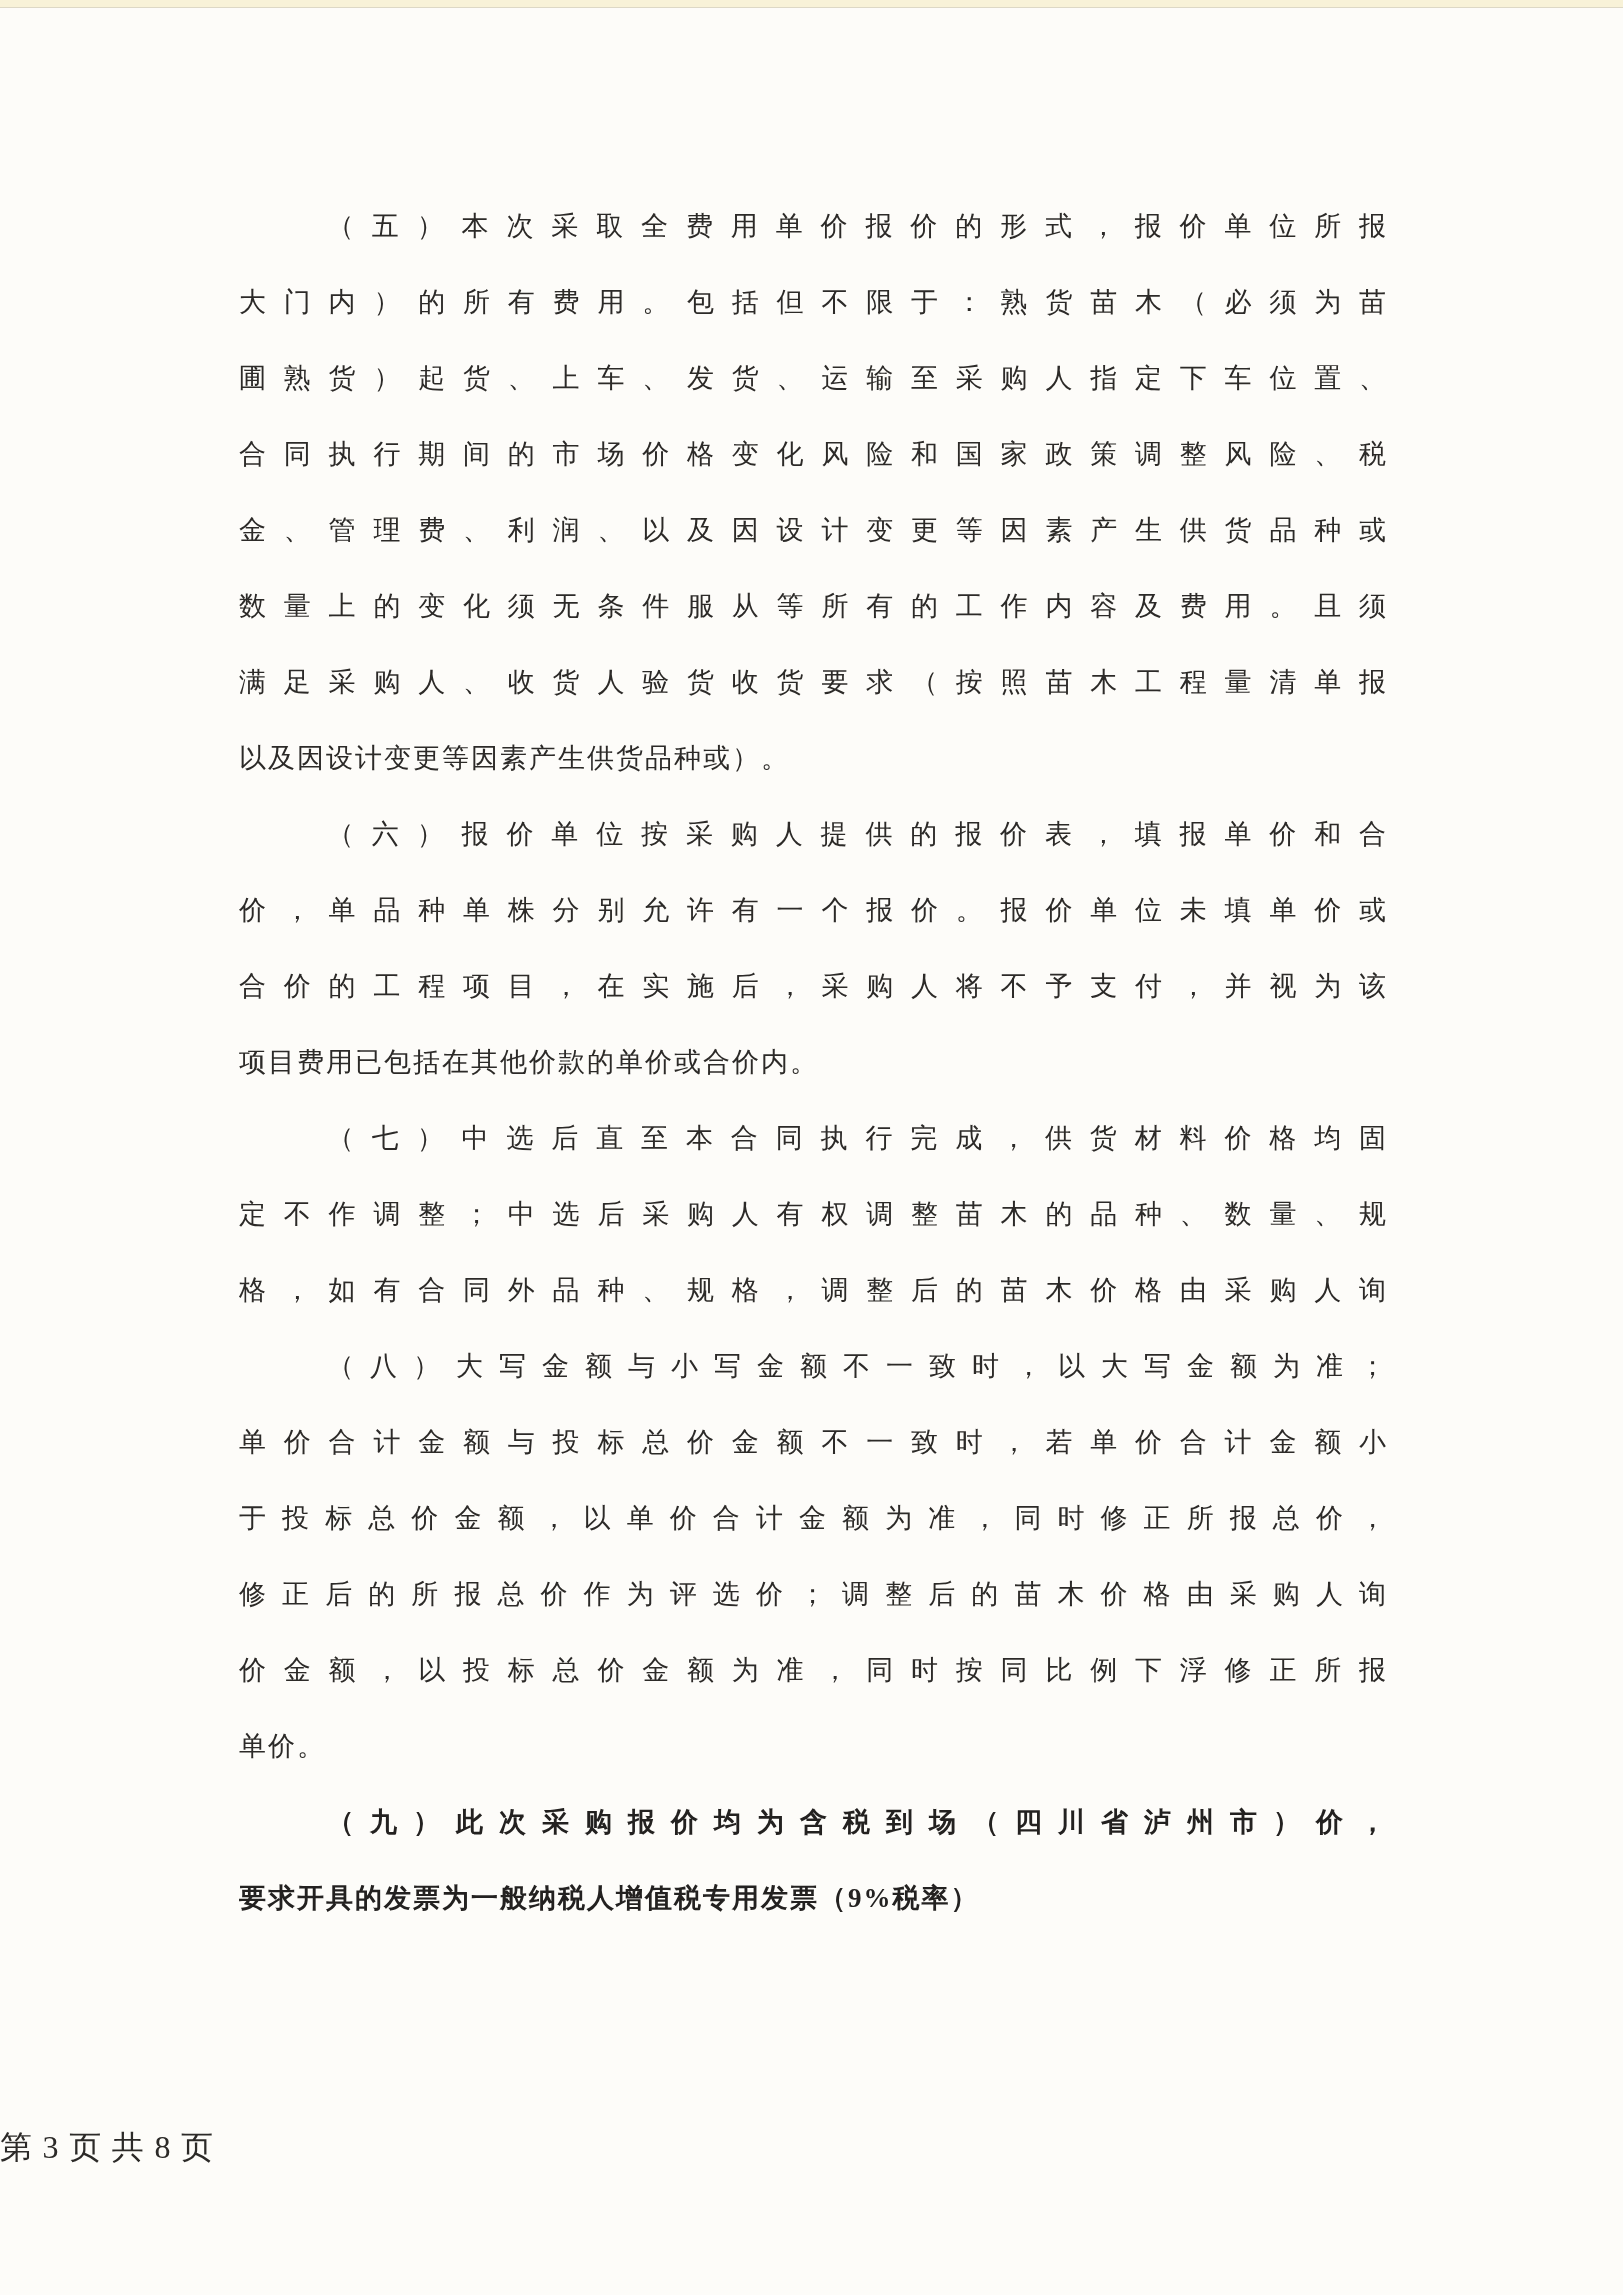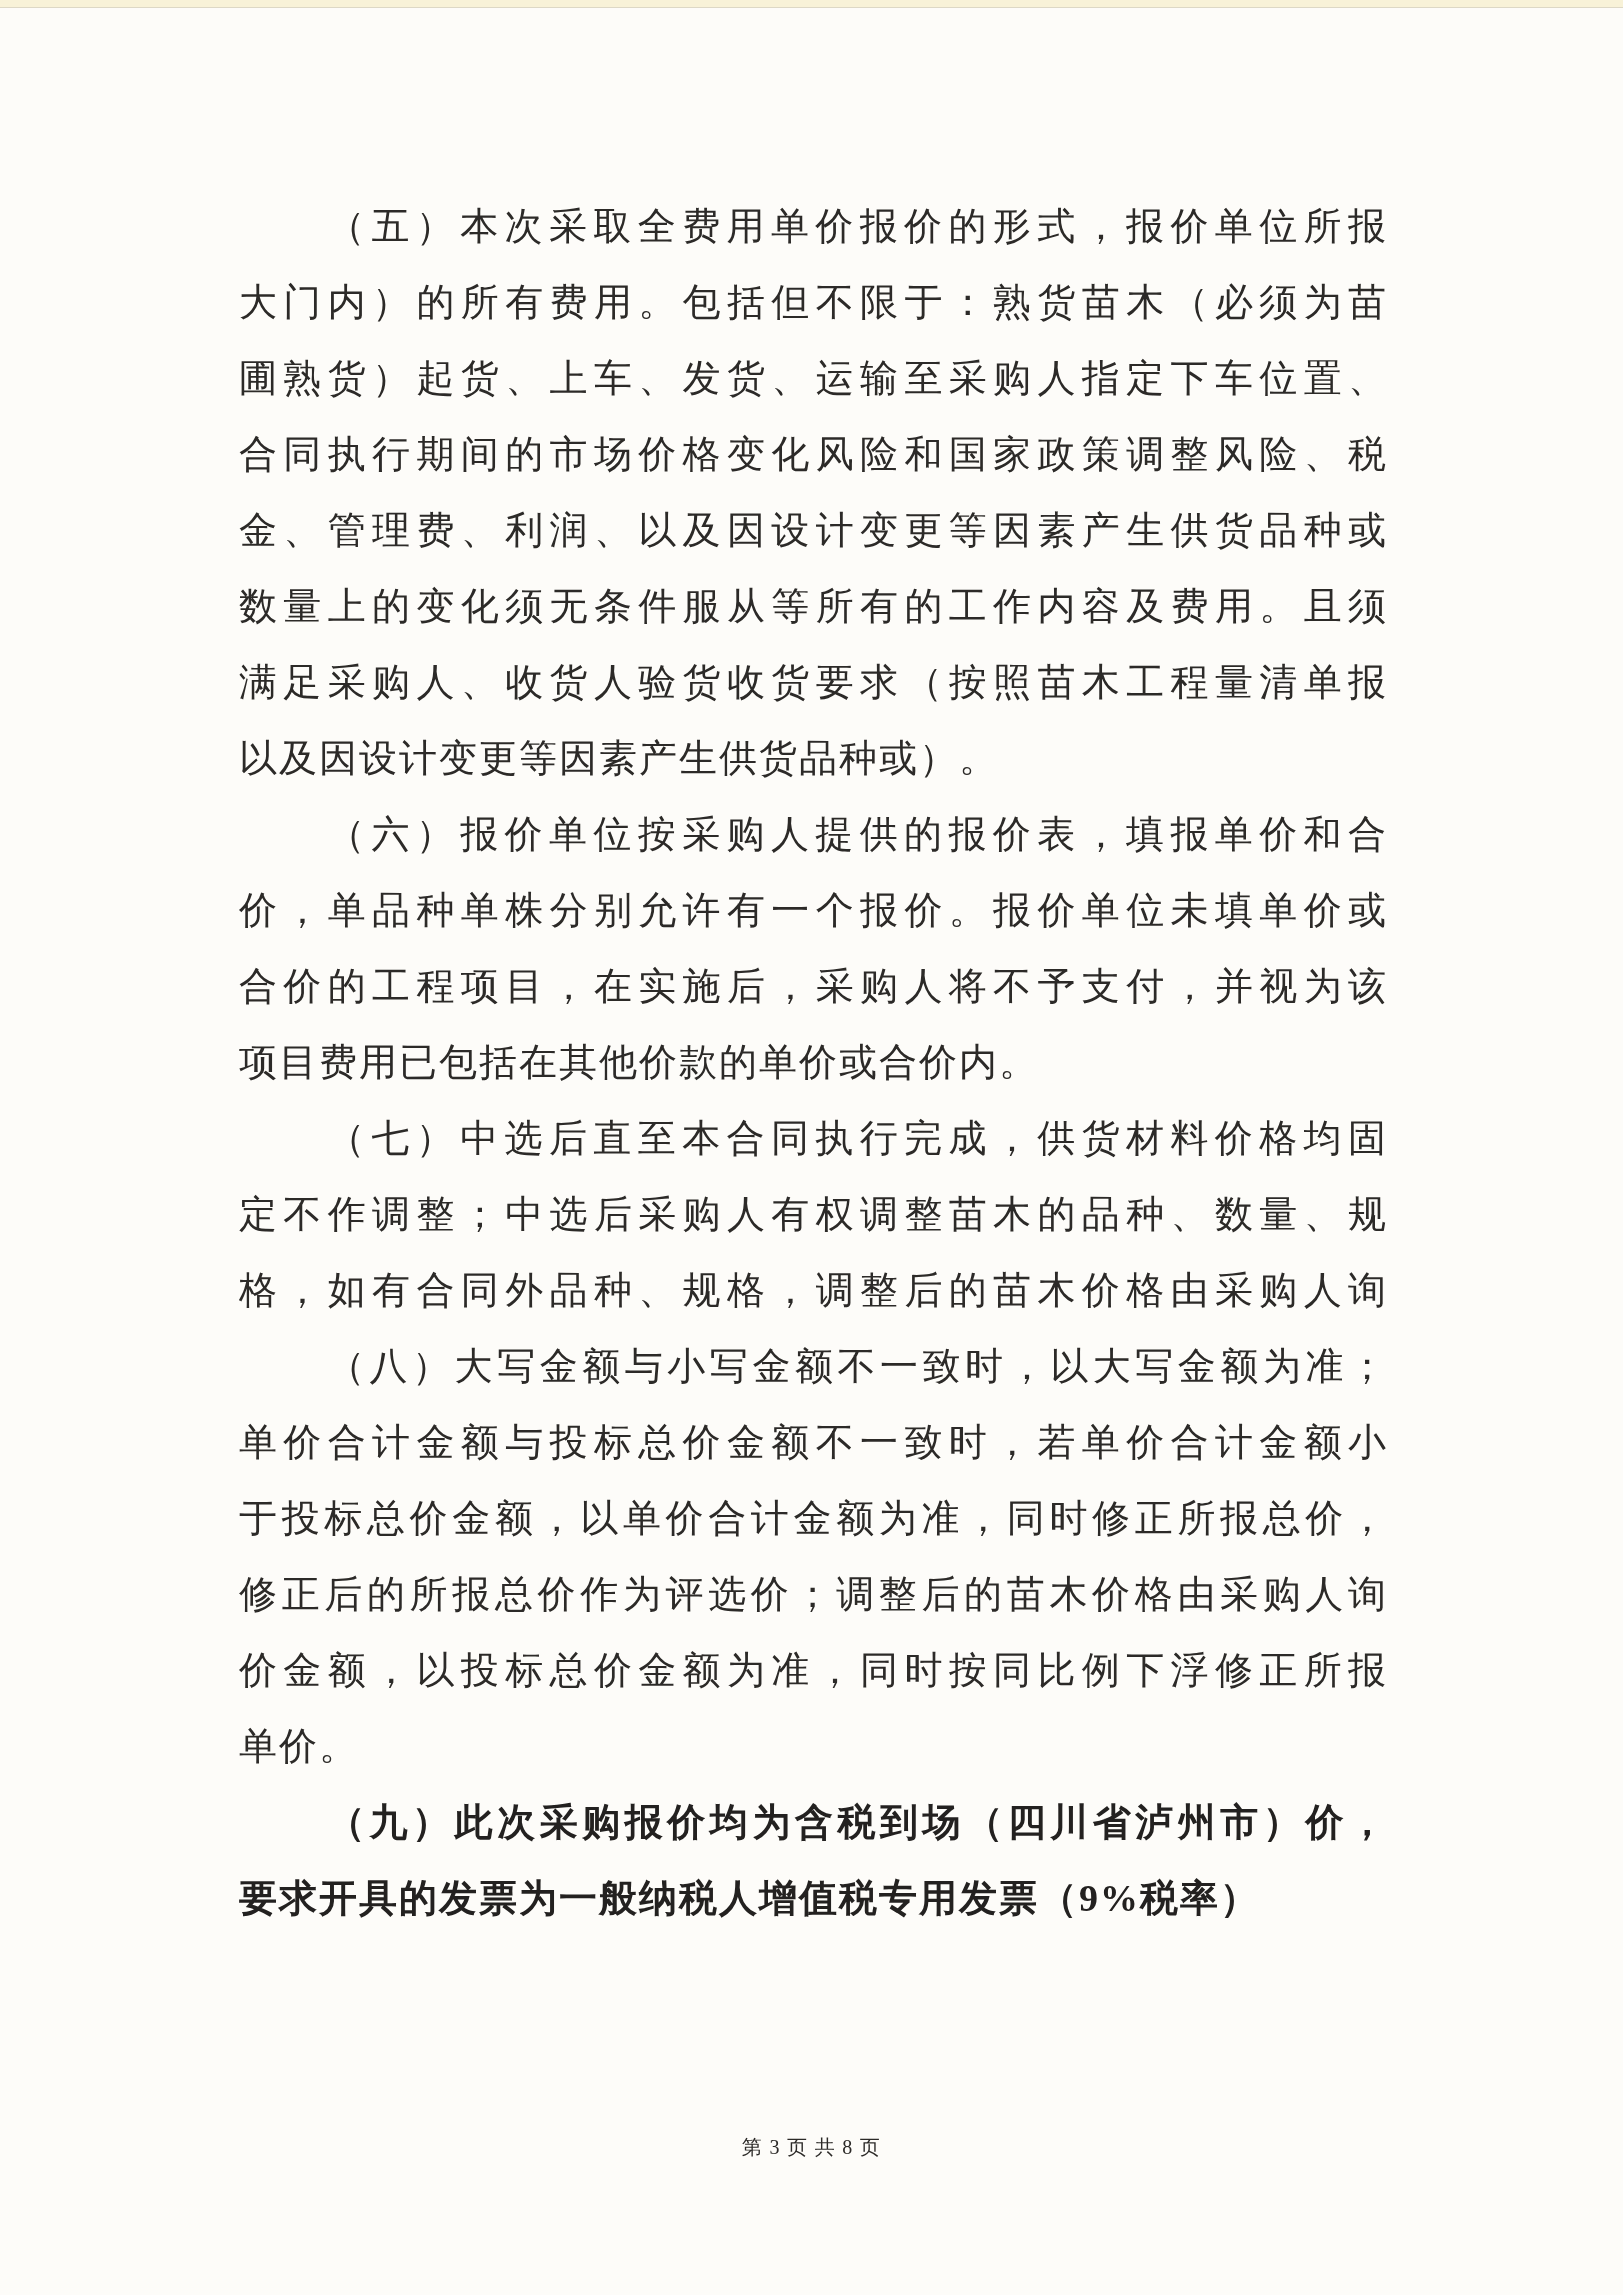--- a/index.html
+++ b/index.html
@@ -22,36 +22,36 @@
   }
   .content {
     position: absolute;
     left: 239px; top: 188px;
     width: 1149px;
     color: #2c2a28;
   }
   .line {
     height: 76px;
     line-height: 76px;
-    font-size: 38px;
+    font-size: 27px;
     letter-spacing: 2px;
     text-align: justify;
     text-align-last: justify;
     white-space: normal;
     overflow: hidden;
   }
   .pf { padding-left: 88px; }        
   .pl { text-align-last: left; }      
   .bold { font-weight: 700; color: #232120; }
   .footer {
     position: absolute;
     left: 0; width: 1623px;
     top: 2133px;
-    text-align: center;
-    font-size: 20px;
+    text-align: left;
+    font-size: 32px;
     line-height: 29px;
     color: #2c2a28;
     letter-spacing: 1.3px;
   }
 </style>
 </head>
 <body>
 
 <div class="page">
 

